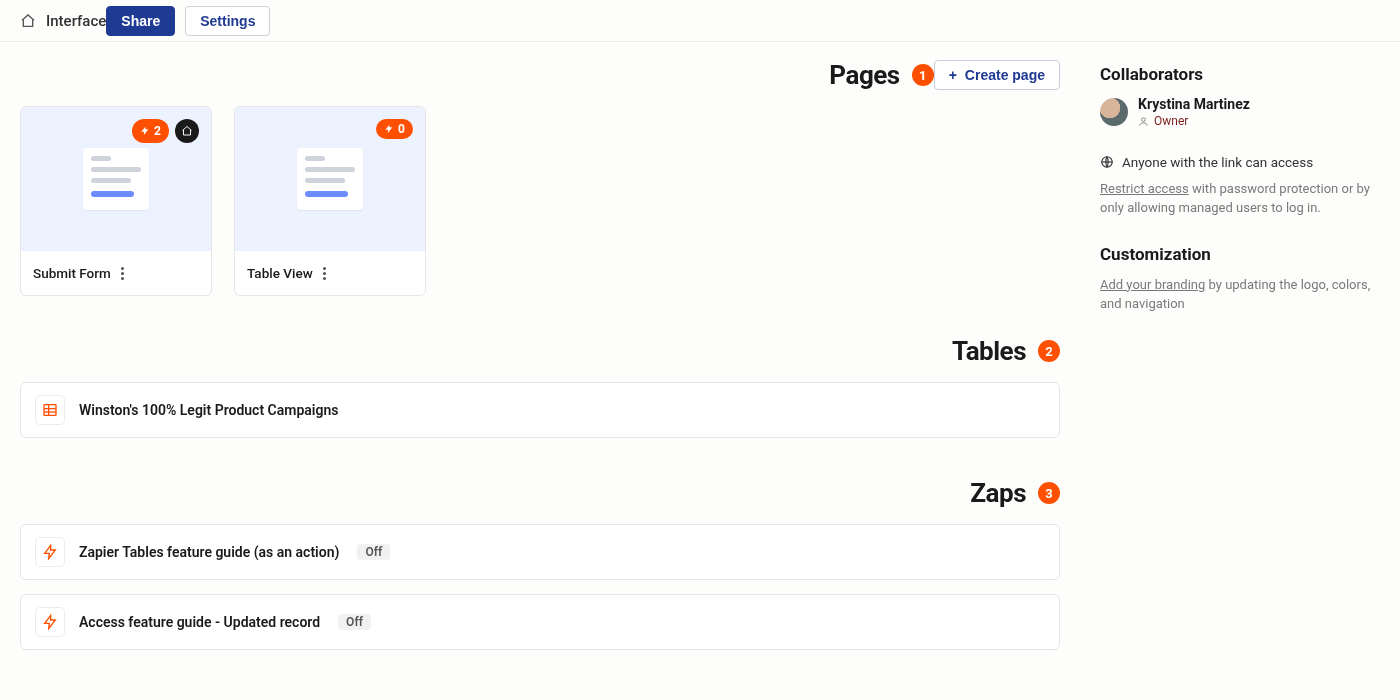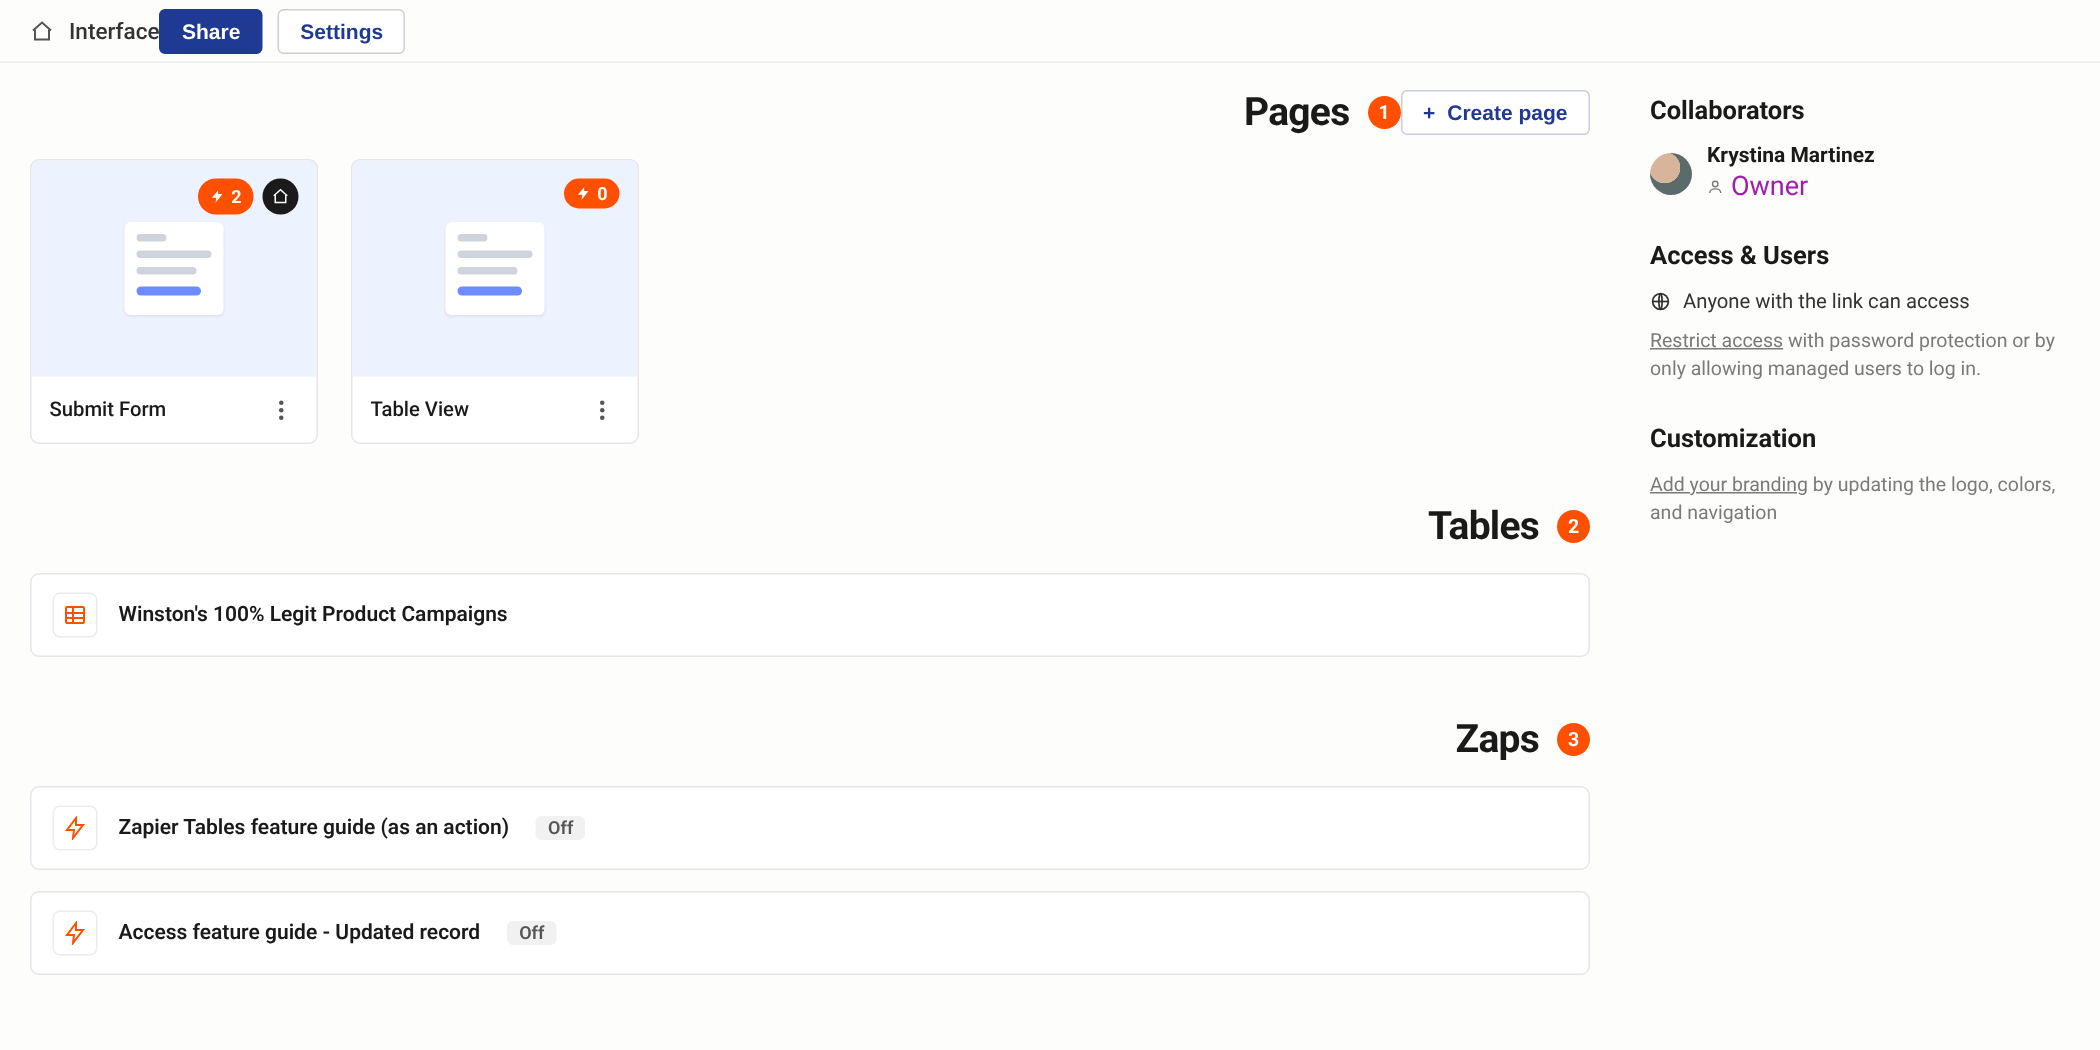--- a/index.html
+++ b/index.html
@@ -51,21 +51,21 @@
           border-radius: 12px; padding: 3px 8px; font-size: 12px; font-weight: 700; }
   .pill svg { width:10px; height:10px; }
   .home-dot { width: 24px; height: 24px; background:#1a1a1a; border-radius: 50%; display:flex; align-items:center; justify-content:center; }
   .home-dot svg { width:12px; height:12px; stroke:#fff; fill:none; stroke-width:2; }
   .doc-mock { width: 66px; height: 62px; background:#fff; border-radius: 4px; padding: 8px; box-shadow: 0 1px 2px rgba(0,0,0,0.06); }
   .doc-line { height: 5px; border-radius: 3px; background: #cfd3dc; margin-bottom: 6px; }
   .doc-line.short { width: 40%; }
   .doc-line.med { width: 80%; }
   .doc-line.long { width: 100%; }
   .doc-line.accent { background:#6c8cff; width: 85%; height:6px; margin-top:8px; margin-bottom:0; }
-  .card-footer { display:flex; align-items:center; justify-content:space-between; padding: 10px 12px; }
+  .card-footer { display:flex; align-items:center; padding: 10px 12px; }
   .card-name { font-size: 13.5px; font-weight: 500; }
   .more-btn { width:24px; height:24px; display:flex; flex-direction:column; align-items:center; justify-content:center; gap:2px; cursor:pointer; border:none; background:transparent; }
   .more-btn span { width:3px; height:3px; background:#555; border-radius:50%; }
 
   
   .section-block { margin-bottom: 40px; }
   .row-list { display:flex; flex-direction:column; gap:14px; }
   .row { display:flex; align-items:center; gap:14px; border:1px solid #e6e6ea; border-radius:6px;
          background:#fff; padding:12px 14px; }
   .row-icon-box { width:30px; height:30px; border:1px solid #ececec; border-radius:5px;
@@ -73,21 +73,21 @@
   .row-icon-box svg { width:16px; height:16px; }
   .row-name { font-size:14px; font-weight:600; }
   .status-pill { background:#f1f1f1; color:#555; border-radius:4px; padding:1px 8px; font-size:12px; font-weight:600; margin-left:4px; }
 
   
   .side-section { margin-bottom: 26px; }
   .side-title { font-size: 17px; font-weight: 700; margin-bottom: 12px; }
   .collab { display:flex; align-items:center; gap:10px; }
   .avatar { width:28px; height:28px; border-radius:50%; background: radial-gradient(circle at 35% 35%, #d8b49a 0 40%, #5b6b6b 41% 100%); }
   .collab-name { font-size:14px; font-weight:700; }
-  .collab-role { font-size:18px; color:#a21caf; display:flex; align-items:center; gap:5px; margin-top:2px; }
+  .collab-role { font-size:12px; color:#7f1d1d; display:flex; align-items:center; gap:5px; margin-top:2px; }
   .collab-role svg { width:11px; height:11px; stroke:#7a7a7a; }
   .access-line { display:flex; align-items:center; gap:8px; font-size:13.5px; color:#333; margin-bottom:10px; }
   .access-line svg { width:14px; height:14px; }
   .muted { font-size:13px; color:#7a7a7a; line-height:1.45; }
   .muted a { color:#7a7a7a; text-decoration: underline; }
 
   svg { display:block; }
 </style>
 </head>
 <body>
@@ -252,21 +252,20 @@
                   <circle cx="12" cy="8" r="4"></circle>
                   <path d="M4 21c0-4 4-6 8-6s8 2 8 6"></path>
                 </svg>
               <span>Owner</span>
             </div>
           </div>
         </div>
       </div>
 
       <div class="side-section">
-        <div class="side-title">Access &amp; Users</div>
         <div class="access-line">
           <svg viewBox="0 0 24 24" fill="none" stroke="#333" stroke-width="2">
               <circle cx="12" cy="12" r="9"></circle>
               <path d="M3 12h18"></path>
               <path d="M12 3c2.5 3 2.5 15 0 18"></path>
               <path d="M12 3c-2.5 3-2.5 15 0 18"></path>
             </svg>
           <span>Anyone with the link can access</span>
         </div>
         <div class="muted">

